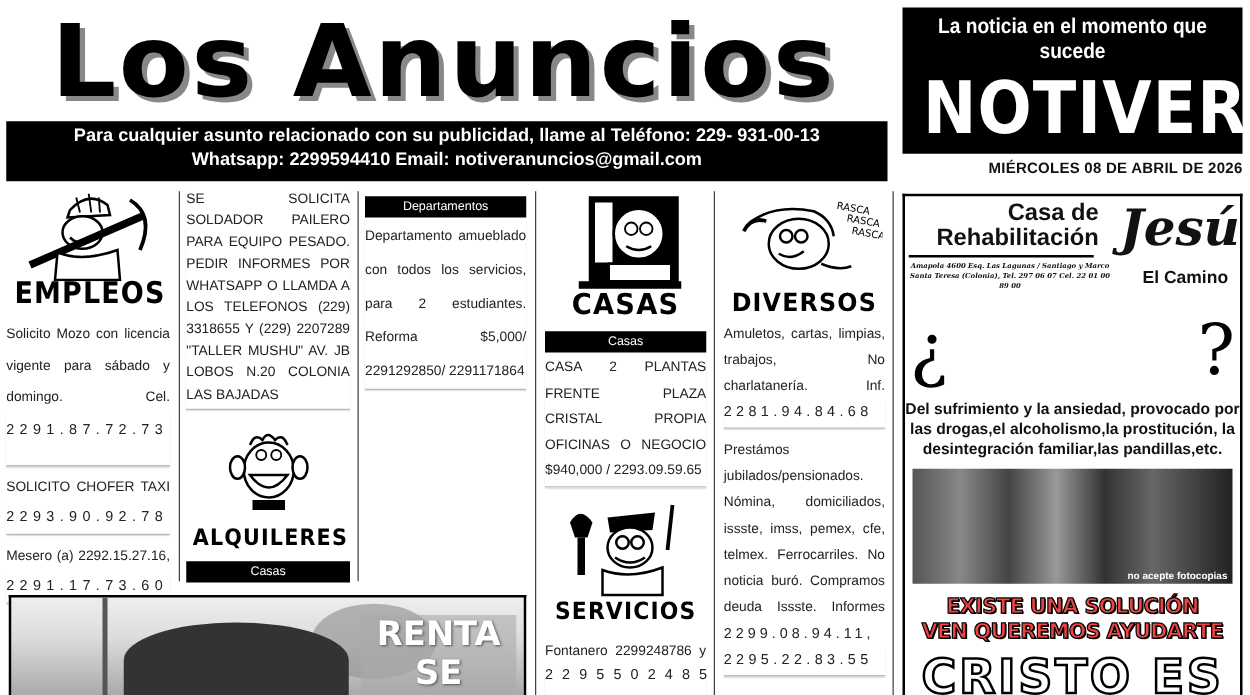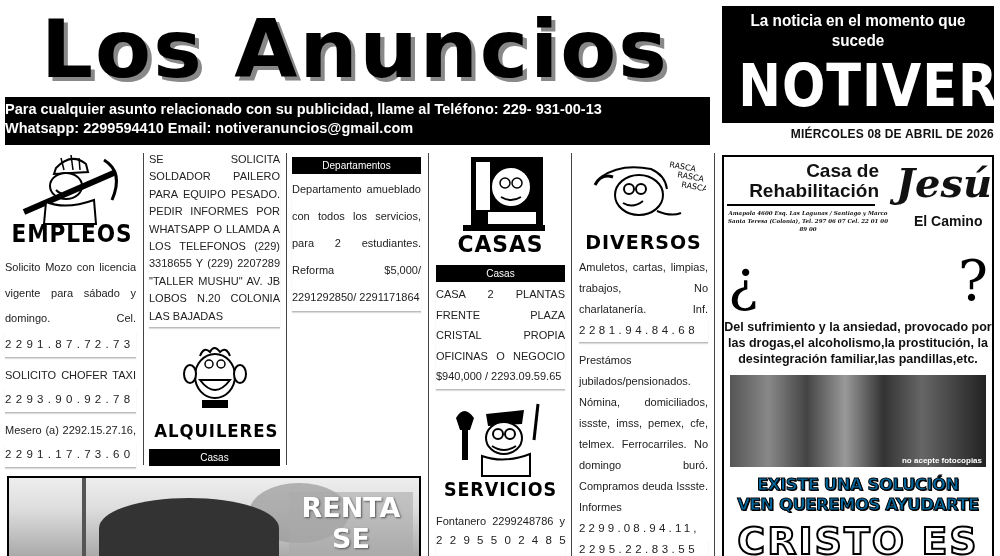--- a/index.html
+++ b/index.html
@@ -9,21 +9,21 @@
   
   .masthead-title {
     position: absolute; left: 30px; top: 4px; width: 650px; height: 92px;
     text-align: center; font-family: "DejaVu Sans", sans-serif; font-weight: bold;
     font-size: 80px; line-height: 92px; letter-spacing: 2px; color: #000;
     text-shadow: 4px 4px 0 #888;
     transform: scaleX(1.02);
   }
   .contact-bar {
     position: absolute; left: 5px; top: 97px; width: 705px; height: 48px;
-    background: #000; color: #fff; text-align: left;
+    background: #000; color: #fff; text-align: center;
     font-weight: bold; font-size: 14.5px; line-height: 19px; padding-top: 3px;
   }
   .brand-box {
     position: absolute; left: 722px; top: 6px; width: 272px; height: 117px;
     background: #000; color: #fff; text-align: center;
   }
   .brand-slogan { font-size: 17px; font-weight: bold; margin-top: 5px; transform: scaleX(0.9); }
   .brand-name { font-family: "DejaVu Sans", sans-serif; font-weight: bold; font-size: 58px; line-height: 70px; transform: scaleX(0.88); letter-spacing: 1px; }
   .brand-date {
     position: absolute; left: 722px; top: 127px; width: 272px;
@@ -53,21 +53,21 @@
   .ad-casa { position: absolute; left: 20px; top: 4px; width: 135px; text-align: right; font-weight: bold; font-size: 19px; line-height: 20px; }
   .ad-casa-line { position: absolute; left: 3px; top: 47px; width: 148px; height: 2px; background: #000; }
   .ad-address { position: absolute; left: 4px; top: 52px; width: 160px; font-family: "DejaVu Serif", serif; font-size: 5.5px; line-height: 8px; text-align: center; font-style: italic; font-weight: bold; }
   .ad-jesus { position: absolute; left: 172px; top: 4px; font-family: "DejaVu Serif", serif; font-weight: bold; font-style: italic; font-size: 40px; line-height: 44px; }
   .ad-camino { position: absolute; left: 190px; top: 56px; font-weight: bold; font-size: 14px; }
   .ad-headline { position: absolute; left: 0; top: 96px; width: 268px; text-align: center; font-family: "DejaVu Sans", sans-serif; font-weight: bold; font-size: 24px; line-height: 27px; color: #fff; -webkit-text-stroke: 1.5px #000; text-shadow: 0 0 1px #000, 1px 1px 0 #000; letter-spacing: -0.5px; }
   .ad-q { position: absolute; top: 96px; font-family: "DejaVu Serif", serif; font-size: 56px; line-height: 56px; color: #000; }
   .ad-body { position: absolute; left: 0; top: 162px; width: 268px; text-align: center; font-weight: bold; font-size: 12.5px; line-height: 16px; }
   .ad-photo { position: absolute; left: 6px; top: 218px; width: 256px; height: 92px; background: linear-gradient(90deg,#555 0%,#888 15%,#444 30%,#999 45%,#333 60%,#666 75%,#222 100%); }
   .ad-photo-caption { position: absolute; right: 4px; bottom: 2px; color: #fff; font-weight: bold; font-size: 8px; }
-  .ad-solution { position: absolute; left: 0; top: 318px; width: 268px; text-align: center; font-family: "DejaVu Sans", sans-serif; font-weight: bold; font-size: 16.5px; line-height: 20px; color: #0369a1; -webkit-text-stroke: 1px #000; text-shadow: 1px 1px 0 #000; letter-spacing: -0.5px; }
+  .ad-solution { position: absolute; left: 0; top: 318px; width: 268px; text-align: center; font-family: "DejaVu Sans", sans-serif; font-weight: bold; font-size: 16.5px; line-height: 20px; color: #ef4444; -webkit-text-stroke: 1px #000; text-shadow: 1px 1px 0 #000; letter-spacing: -0.5px; }
   .ad-cristo { position: absolute; left: 0; top: 362px; width: 268px; text-align: center; font-family: "DejaVu Sans", sans-serif; font-weight: bold; font-size: 38px; line-height: 44px; color: #fff; -webkit-text-stroke: 2px #000; letter-spacing: 2px; }
 
   
   .rent { position: absolute; left: 7px; top: 476px; width: 414px; height: 80px; border: 2px solid #000; border-bottom: none; overflow: hidden;
     background: linear-gradient(180deg,#eee 0%,#ddd 40%,#aaa 100%); }
   .rent-tree { position: absolute; left: 90px; top: 20px; width: 180px; height: 60px; border-radius: 50% 50% 0 0; background: #333; }
   .rent-pole { position: absolute; left: 73px; top: 0; width: 4px; height: 80px; background: #555; }
   .rent-palm { position: absolute; left: 240px; top: 5px; width: 100px; height: 60px; border-radius: 50%; background: #999; opacity: .7; }
   .rent-text { position: absolute; left: 280px; top: 14px; width: 124px; text-align: center; font-family: "DejaVu Sans", sans-serif; font-weight: bold; font-size: 27px; line-height: 31px; color: #fff; text-shadow: 1px 1px 2px #555; background: rgba(170,170,170,.6); }
 </style>
@@ -98,21 +98,21 @@
     <path d="M45 8 L48 20 M55 5 L57 20 M63 8 L64 20" stroke="#000" stroke-width="1.5"></path>
     <ellipse cx="50" cy="36" rx="16" ry="13" fill="#fff" stroke="#000" stroke-width="2"></ellipse>
     <path d="M40 40 Q48 48 58 40" fill="none" stroke="#000" stroke-width="2"></path>
     <path d="M8 62 L100 22" stroke="#000" stroke-width="6"></path>
     <path d="M88 10 Q108 22 96 50" fill="none" stroke="#000" stroke-width="3"></path>
     <path d="M30 52 Q50 60 78 50 L80 74 L28 74 Z" fill="#fff" stroke="#000" stroke-width="2"></path>
   </svg>
   <div class="section-title" style="font-size:24px;line-height:26px;margin-top:-4px;transform:scaleX(0.9)">EMPLEOS</div>
   <div style="margin-top:8px">
     <div class="para" style="line-height:25.5px">Solicito Mozo con licencia vigente para sábado y domingo. Cel.</div>
-    <div class="phone sep" style="line-height:24px;padding-bottom:1px">2291.87.72.73</div>
+    <div class="phone sep" style="line-height:24px;padding-bottom:16px">2291.87.72.73</div>
   </div>
   <div style="margin-top:5px">
     <div class="para last" style="line-height:24px;text-align-last:justify">SOLICITO CHOFER TAXI</div>
     <div class="phone sep" style="line-height:24px;padding-bottom:1px">2293.90.92.78</div>
   </div>
   <div style="margin-top:5px">
     <div class="para" style="line-height:24px">Mesero (a) 2292.15.27.16,</div>
     <div class="phone sep" style="line-height:24px;padding-bottom:1px">2291.17.73.60</div>
   </div>
 </div>
@@ -183,21 +183,21 @@
     <path d="M42 48 Q52 54 62 46" fill="none" stroke="#000" stroke-width="2"></path>
     <path d="M14 30 Q20 18 32 22" fill="none" stroke="#000" stroke-width="3"></path>
     <path d="M76 56 Q90 62 100 58" fill="none" stroke="#000" stroke-width="2"></path>
   </svg>
   <div class="section-title" style="font-size:20px;line-height:22px;margin-top:6px;transform:scaleX(0.95)">DIVERSOS</div>
   <div style="margin-top:4px">
     <div class="para" style="line-height:21px;hyphens:auto">Amuletos, cartas, limpias, trabajos, No charlatanería. Inf.</div>
     <div class="phone sep" style="letter-spacing:3.5px;line-height:20px;padding-bottom:2px">2281.94.84.68</div>
   </div>
   <div style="margin-top:7px">
-    <div class="para" style="line-height:21px;hyphens:auto">Prestámos jubilados/pensionados. Nómina, domiciliados, issste, imss, pemex, cfe, telmex. Ferrocarriles. No domingo buró. Compramos deuda Issste. Informes</div>
+    <div class="para" style="line-height:21px;hyphens:auto">Prestámos jubilados/pensionados. Nómina, domiciliados, issste, imss, pemex, cfe, telmex. Ferrocarriles. No noticia buró. Compramos deuda Issste. Informes</div>
     <div class="phone" style="letter-spacing:3.2px;line-height:21px">2299.08.94.11,</div>
     <div class="phone sep" style="letter-spacing:3.5px;line-height:20px;padding-bottom:2px">2295.22.83.55</div>
   </div>
 
 </div>
 
 <div class="ad">
   <div class="ad-casa">
     <div>Casa de</div>
     <div>Rehabilitación</div>

